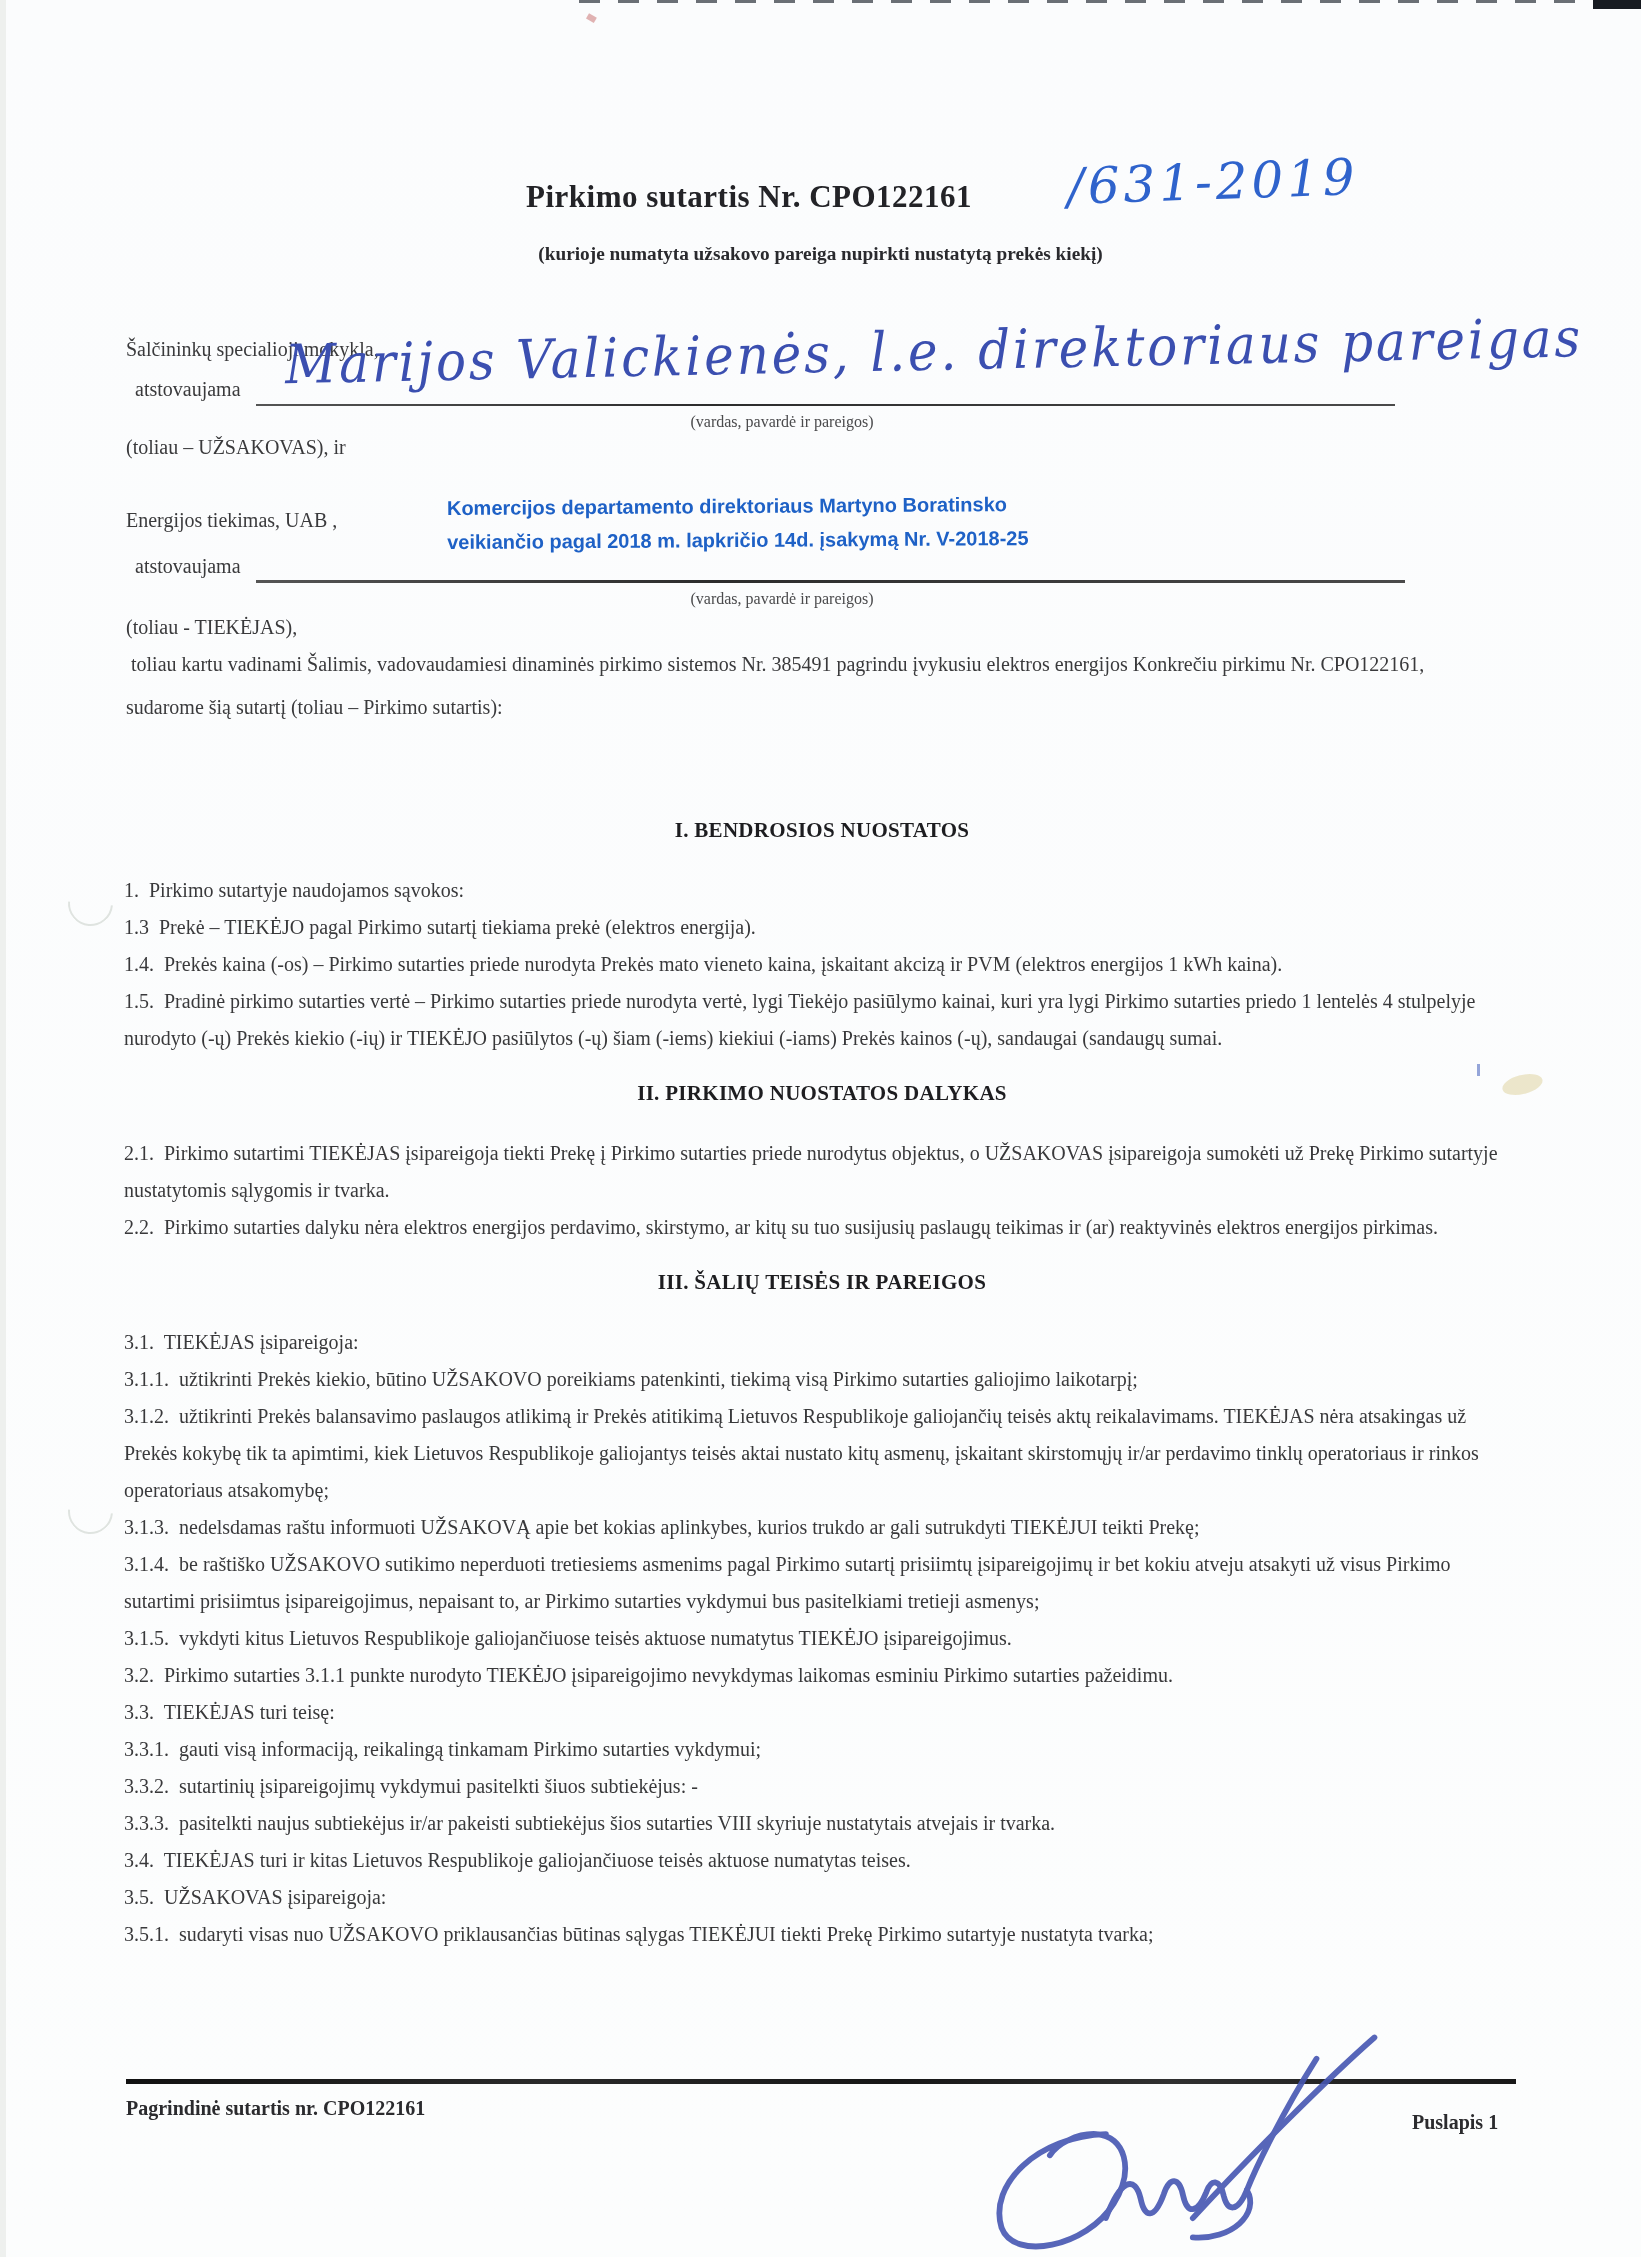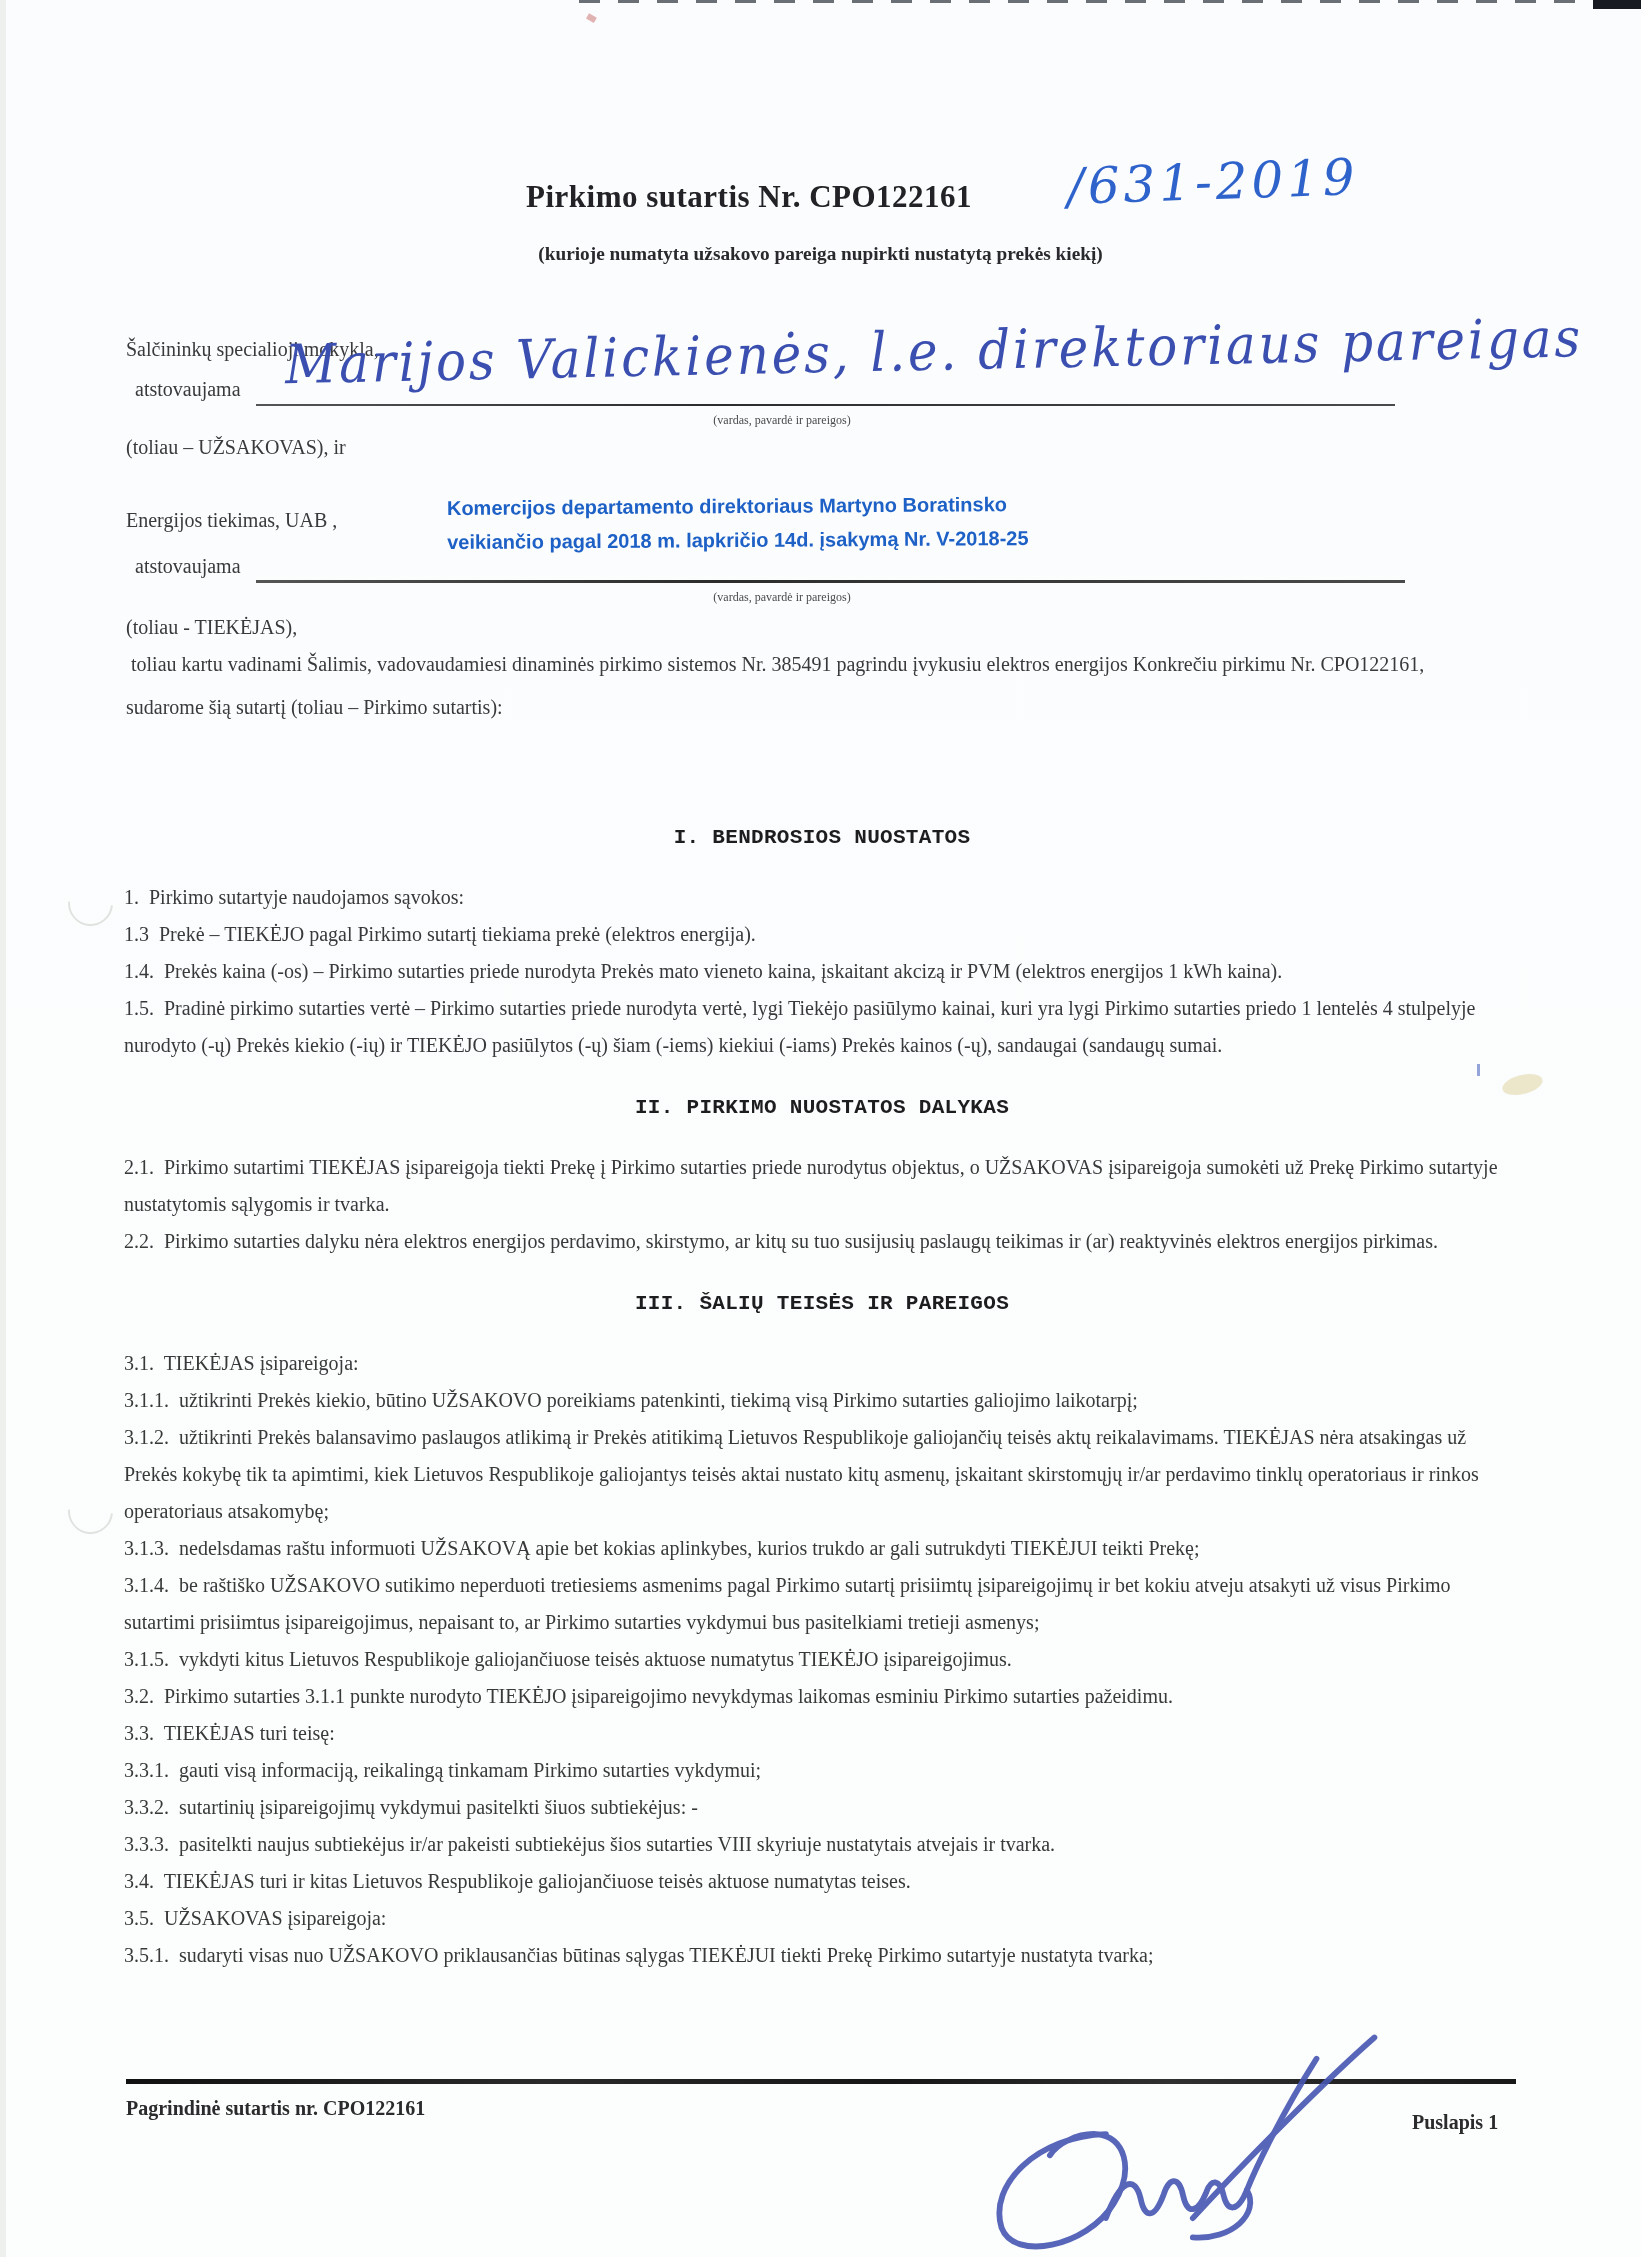--- a/index.html
+++ b/index.html
@@ -51,21 +51,21 @@
   .buyer-name{position:absolute;left:126px;top:338px;}
   .buyer-repr{position:absolute;left:135px;top:378px;}
   .u-line{position:absolute;height:1.9px;background:linear-gradient(90deg,#555 0%,#2c2c2c 40%,#4a4a4a 100%);}
   .buyer-underline{left:256px;top:404px;width:1139px;}
   .hand-name{
     position:absolute;left:285px;top:336px;width:1236px;
     font-family:"DejaVu Serif", serif;font-style:italic;
     font-size:50px;color:#3b4fb0;letter-spacing:2.9px;white-space:nowrap;
     transform:rotate(-1.2deg) scaleY(1.08);transform-origin:left center;
   }
-  .caption{position:absolute;font-size:12px;color:#4a4a4c;text-align:center;width:328px;}
+  .caption{position:absolute;font-size:16px;color:#4a4a4c;text-align:center;width:328px;}
   .caption-1{left:618px;top:413px;}
   .buyer-alias{position:absolute;left:126px;top:436px;}
   .stamp{
     position:absolute;left:447px;top:489px;
     font-family:"Liberation Sans", sans-serif;font-weight:700;
     font-size:20px;line-height:34px;color:#1e61c6;letter-spacing:0;
     transform:rotate(-0.4deg);
   }
   .supplier-name{position:absolute;left:126px;top:509px;}
   .supplier-repr{position:absolute;left:135px;top:555px;}
@@ -75,21 +75,21 @@
   .joint-1{position:absolute;left:131px;top:653px;width:1390px;}
   .joint-2{position:absolute;left:126px;top:696px;width:1390px;}
 
   
   #body-content{
     position:absolute;left:124px;top:794px;width:1396px;
     font-size:20px;line-height:37px;color:#39393b;
   }
   #body-content .heading{
     text-align:center;font-weight:bold;font-size:21px;color:#1d1d20;
-    margin-top:25px;margin-bottom:23px;letter-spacing:0.3px;font-family:Liberation Mono, monospace;
+    margin-top:18px;margin-bottom:23px;letter-spacing:0.3px;
   }
   #body-content .para{margin:0;}
 
   
   .footer-rule{
     position:absolute;left:126px;top:2079px;width:1390px;height:4.8px;
     background:linear-gradient(90deg,#111 0%,#2a2a2a 30%,#161616 55%,#303030 75%,#181818 100%);
   }
   .footer-left{position:absolute;left:126px;top:2097px;font-size:20px;font-weight:bold;color:#2b2b2e;}
   .footer-right{position:absolute;left:1412px;top:2111px;font-size:20px;font-weight:bold;color:#2b2b2e;}

